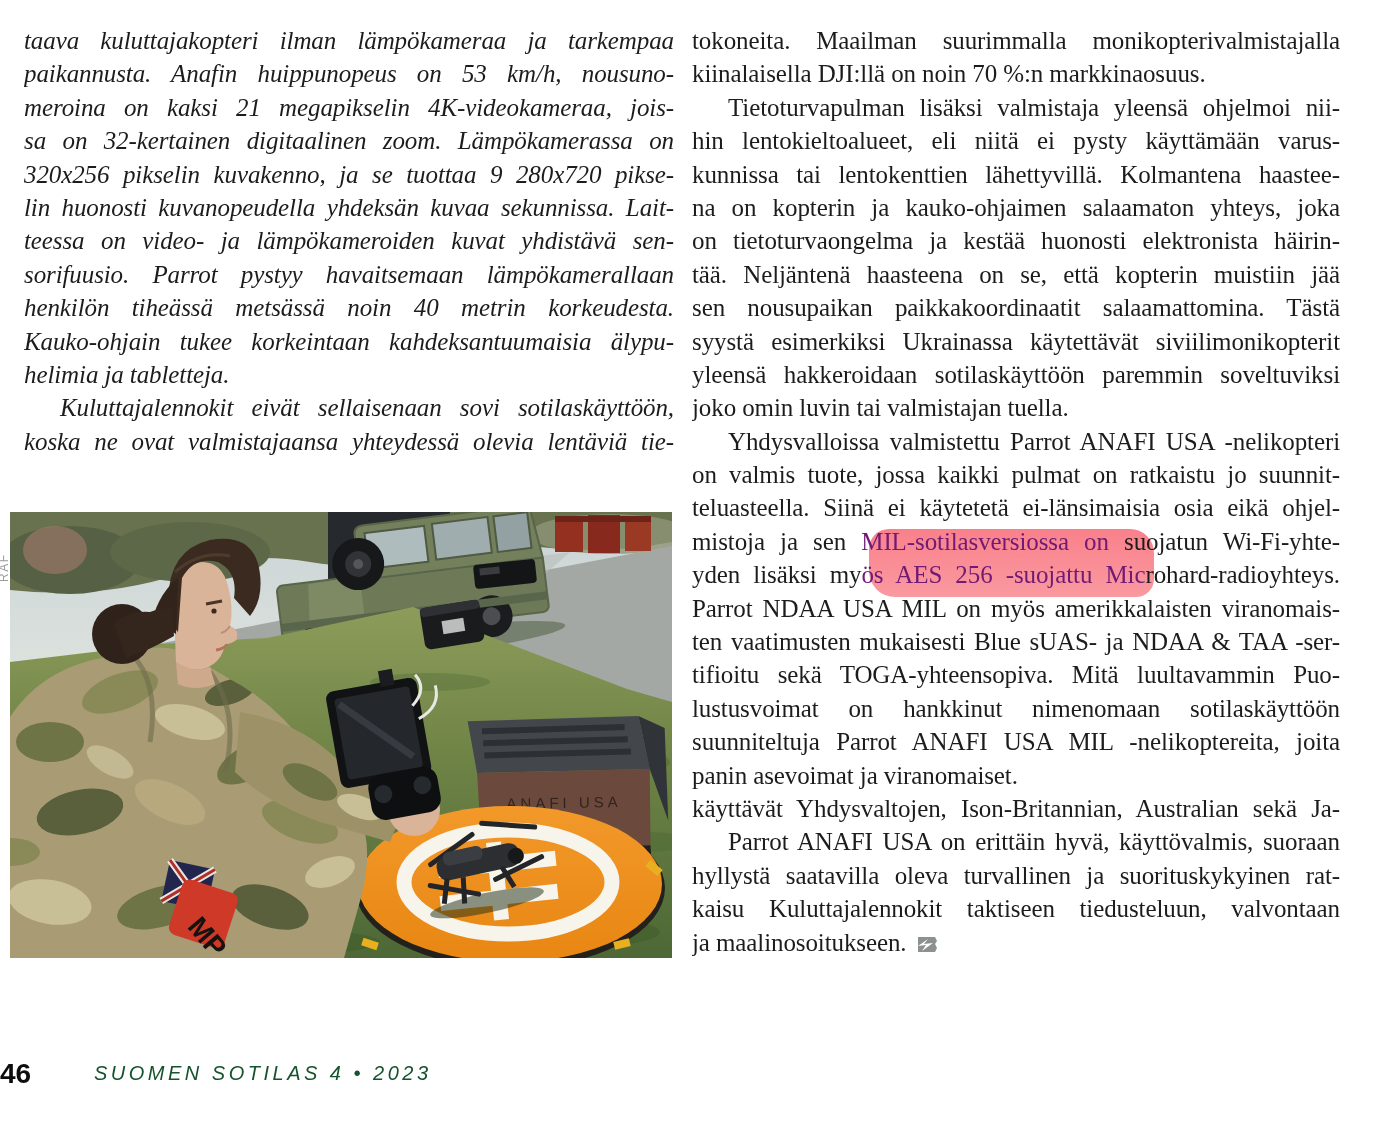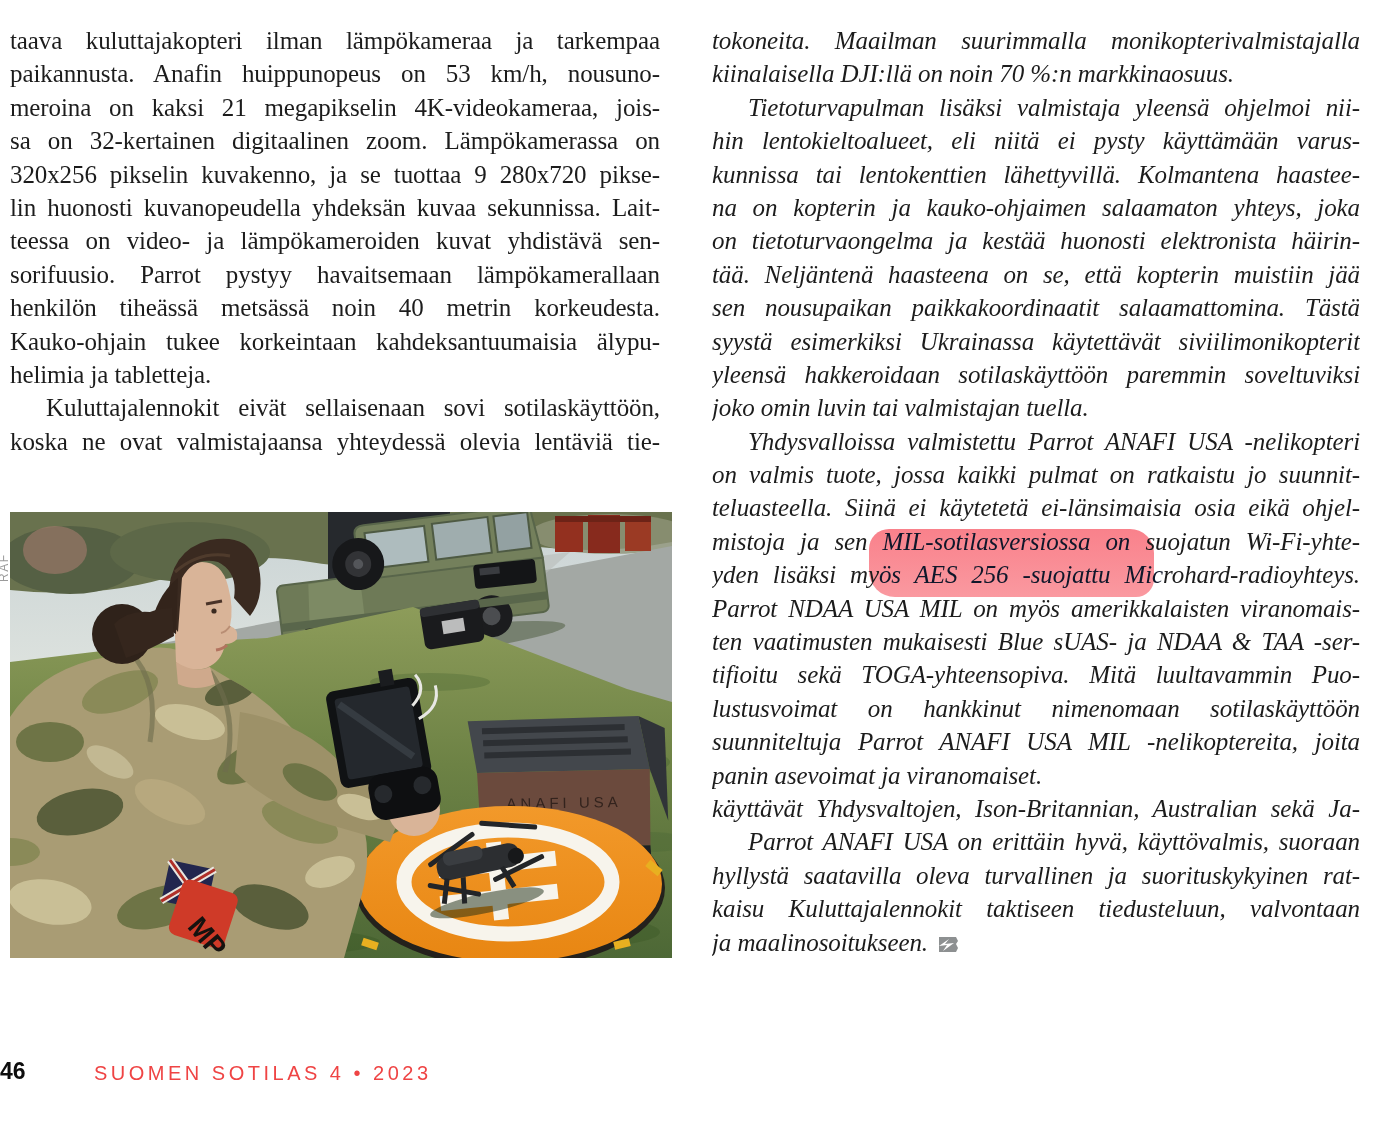--- a/index.html
+++ b/index.html
@@ -1,49 +1,49 @@
 <!DOCTYPE html>
 <html><head>
 <meta charset="utf-8">
 <style>
   html,body{margin:0;padding:0;}
   body{
     width:1388px;height:1122px;position:relative;background:#ffffff;
     font-family:"Liberation Serif", serif;color:#1c1c1c;overflow:hidden;
   }
   .column{position:absolute;top:24px;width:650px;z-index:2;}
-  #left-col{left:10px;}
-  #right-col{left:712px;width:648px;font-style:italic;}
+  #left-col{left:24px;font-style:italic;}
+  #right-col{left:692px;width:648px;}
   .line{
     height:33.4px;line-height:33.4px;font-size:25px;
     text-align:justify;text-align-last:justify;
     overflow:hidden;white-space:normal;box-sizing:border-box;
     letter-spacing:-0.1px;
   }
   .line.indent{padding-left:36px;}
   .line.no-just{text-align-last:left;}
-  .hl{color:#0f172a;}
+  .hl{color:#701a75;}
   #hl-blob{
     position:absolute;left:869px;top:529px;width:285px;height:68px;
     background:linear-gradient(#f9818b,#fa99a0);
     border-radius:20px 24px 18px 26px;z-index:1;
   }
   #photo{position:absolute;left:10px;top:512px;width:662px;height:446px;z-index:2;display:block;}
   #photo-credit{
     position:absolute;left:-3px;top:512px;height:70px;z-index:2;
     font-family:"Liberation Sans", sans-serif;font-size:12px;color:#9b9b9b;
     letter-spacing:1.5px;writing-mode:vertical-rl;transform:rotate(180deg);
   }
   #page-number{
     position:absolute;left:0px;top:1058px;z-index:2;
-    font-family:"Liberation Sans", sans-serif;font-weight:bold;font-size:23px;color:#0d0d0d;
+    font-family:"Liberation Sans", sans-serif;font-weight:bold;font-size:28px;color:#0d0d0d;
   }
   #magazine-footer{
     position:absolute;left:94px;top:1062px;z-index:2;
-    font-family:"Liberation Sans", sans-serif;font-size:20px;color:#ef4444;letter-spacing:3.5px;
+    font-family:"Liberation Sans", sans-serif;font-size:20px;color:#14532d;letter-spacing:3.5px;font-style:italic;
   }
   .end-mark{display:inline-block;vertical-align:-2px;margin-left:9px;}
 </style>
 </head>
 <body>
 
 <div id="hl-blob"></div>
 
 <div id="left-col" class="column">
     <div class="line"><span>taava kuluttajakopteri ilman lämpökameraa ja tarkempaa</span></div>

